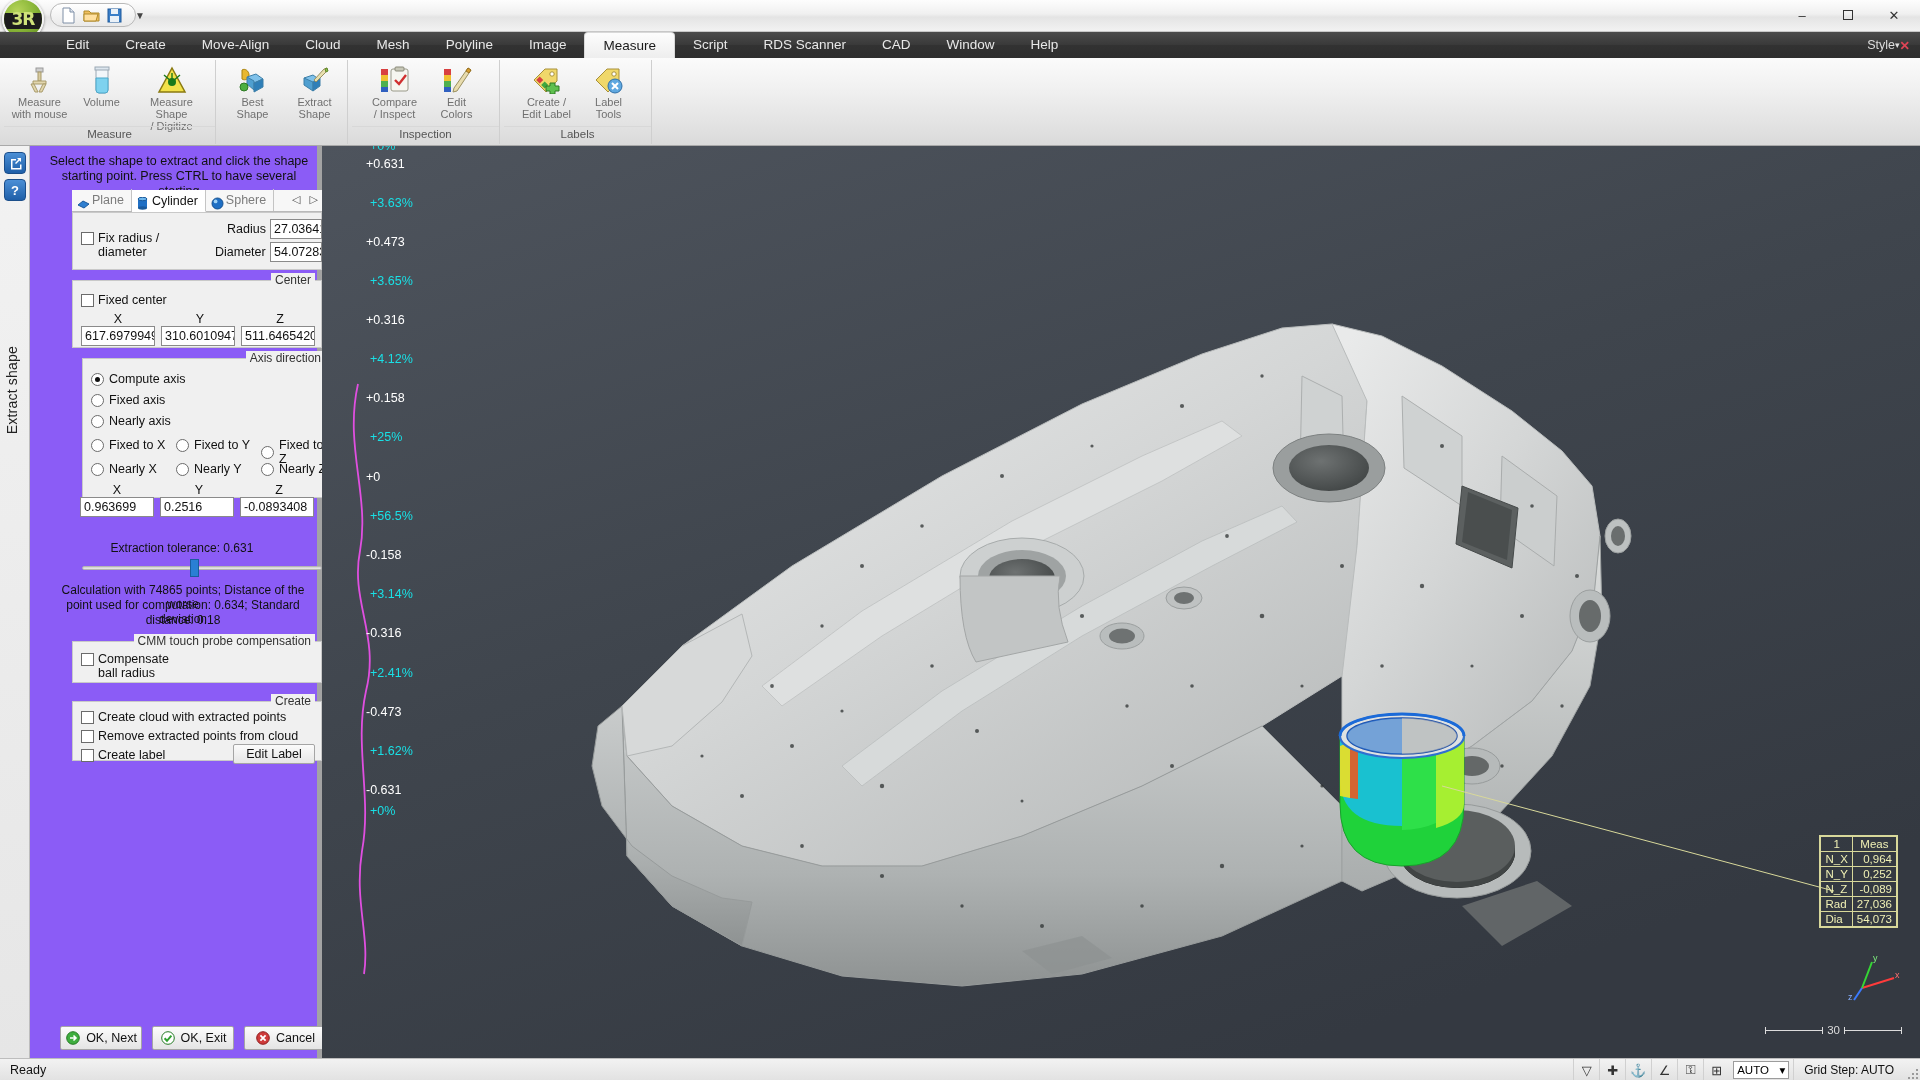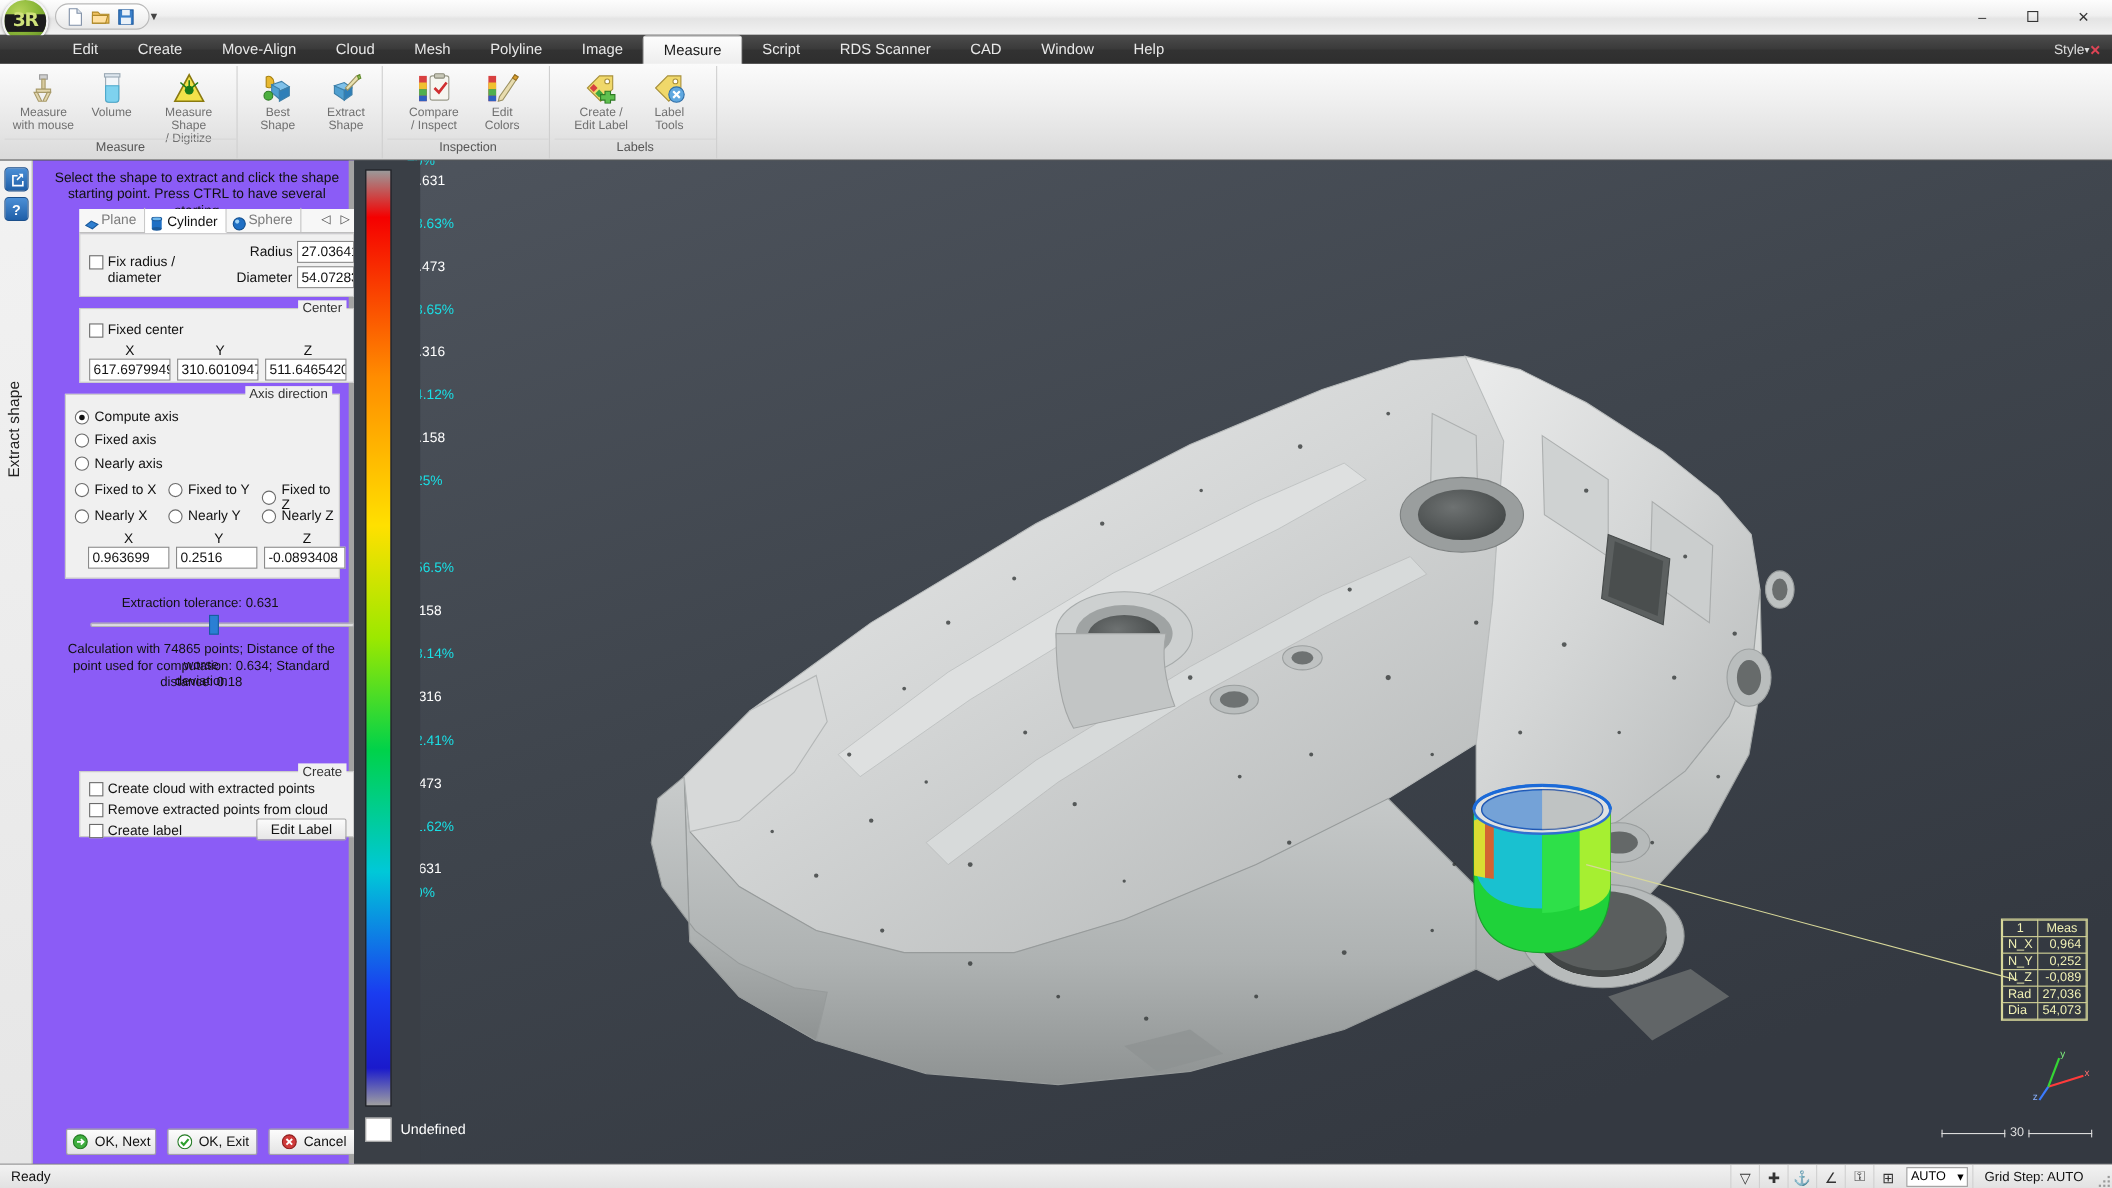--- a/index.html
+++ b/index.html
@@ -602,21 +602,21 @@
           <span>Fixed center</span>
         </div>
         <div class="colhdr" style="left:8px; top:31px; width:74px;">X</div>
         <div class="colhdr" style="left:90px; top:31px; width:74px;">Y</div>
         <div class="colhdr" style="left:170px; top:31px; width:74px;">Z</div>
         <div class="tinput" style="left:8px; top:45px; width:74px;">617.6979949</div>
         <div class="tinput" style="left:88px; top:45px; width:74px;">310.6010947</div>
         <div class="tinput" style="left:168px; top:45px; width:74px;">511.6465420</div>
       </div>
 
-      <div class="group-box" style="left:29px; top:212px; width:250px; height:168px;">
+      <div class="group-box" style="left:52px; top:212px; width:250px; height:140px;">
         <div class="group-legend" style="right:6px; top:-8px;">Axis direction</div>
 
         <div class="rad on" style="left:8px; top:13px;">
           <span class="circ"></span>
           <span>Compute axis</span>
         </div>
         <div class="rad" style="left:8px; top:34px;">
           <span class="circ"></span>
           <span>Fixed axis</span>
         </div>
@@ -660,20 +660,30 @@
       <div class="tinput" style="left:210px; top:351px; width:74px;">-0.0893408</div>
 
       <div class="infotext" style="left:22px; top:395px; width:260px;">Extraction tolerance: 0.631</div>
       <div class="slider-track" style="left:52px; top:420px; width:240px;"></div>
       <div class="slider-thumb" style="left:160px; top:413px;"></div>
 
       <div class="infotext" style="left:14px; top:437px; width:278px;">Calculation with 74865 points; Distance of the worse</div>
       <div class="infotext" style="left:14px; top:452px; width:278px;">point used for computation: 0.634; Standard deviation</div>
       <div class="infotext" style="left:14px; top:467px; width:278px;">distance: 0.18</div>
 
+      <div class="group-box" style="left:42px; top:495px; width:250px; height:42px;">
+        <div class="group-legend" style="right:6px; top:-8px;">CMM touch probe compensation</div>
+        <div class="chk" style="left:8px; top:10px;">
+          <span class="box"></span>
+          <span>
+            <span>Compensate</span><br>
+            <span>ball radius</span>
+          </span>
+        </div>
+      </div>
 
       <div class="group-box" style="left:42px; top:555px; width:250px; height:60px;">
         <div class="group-legend" style="right:6px; top:-8px;">Create</div>
         <div class="chk" style="left:8px; top:8px;">
           <span class="box"></span>
           <span>Create cloud with extracted points</span>
         </div>
         <div class="chk" style="left:8px; top:27px;">
           <span class="box"></span>
           <span>Remove extracted points from cloud</span>
@@ -938,25 +948,20 @@
         </svg>
       </div>
 
       <div class="scalebar">
         <span class="bar"></span>
         <span>30</span>
         <span class="bar"></span>
       </div>
     </div>
 
-    <div class="cbar-panel">
-      <div class="cbar" id="cbar" style="background: linear-gradient(rgb(154, 154, 154) 0%, rgb(245, 0, 0) 5%, rgb(255, 140, 0) 22%, rgb(255, 224, 0) 38%, rgb(156, 232, 0) 50%, rgb(0, 210, 74) 62%, rgb(0, 200, 216) 75%, rgb(26, 60, 240) 88%, rgb(26, 26, 204) 96%, rgb(160, 160, 160) 100%);"></div>
-      <div class="cbar-und"></div>
-      <div class="cbar-undlbl">Undefined</div>
-    </div>
 
   </div>
 
   <div class="statusbar">
     <span class="status-text">Ready</span>
     <div class="status-right">
       <div class="sb-ico">▽</div>
       <div class="sb-ico">✚</div>
       <div class="sb-ico">⚓</div>
       <div class="sb-ico">∠</div>

